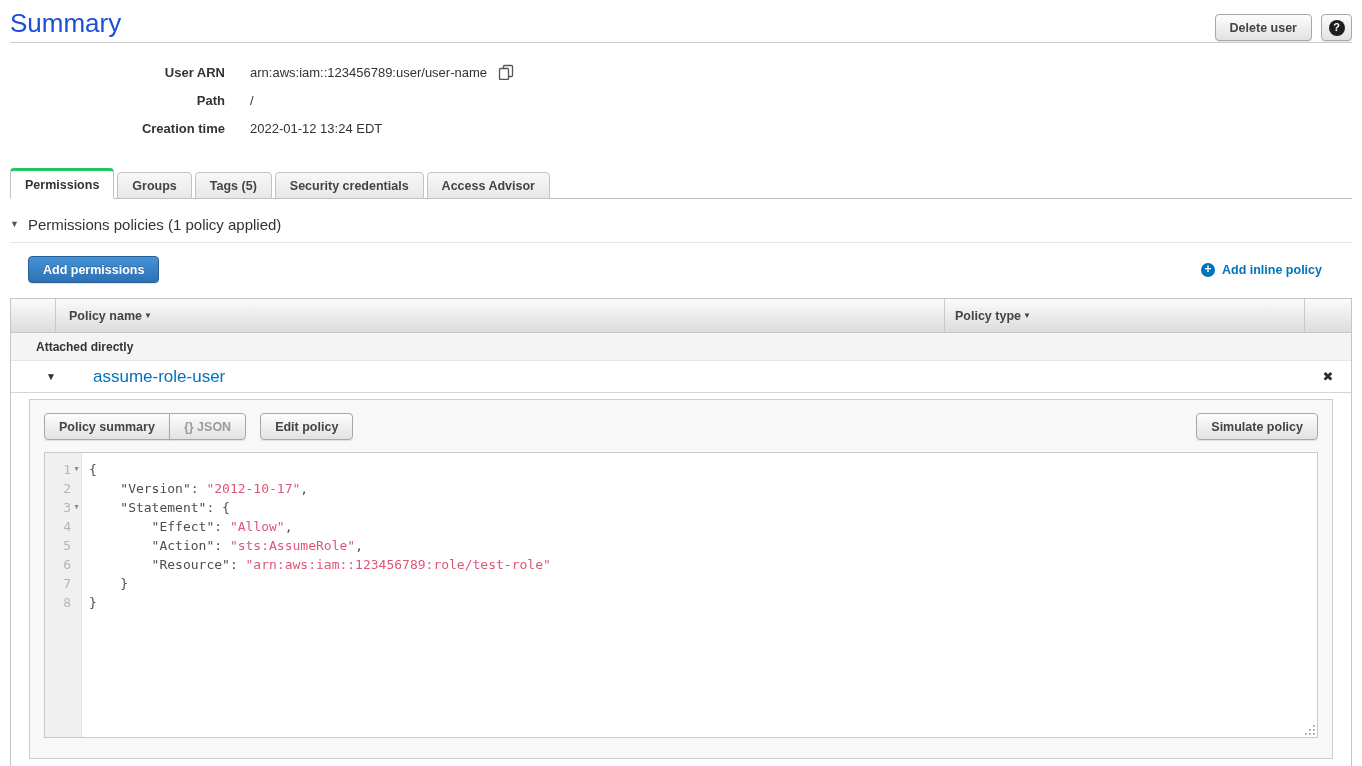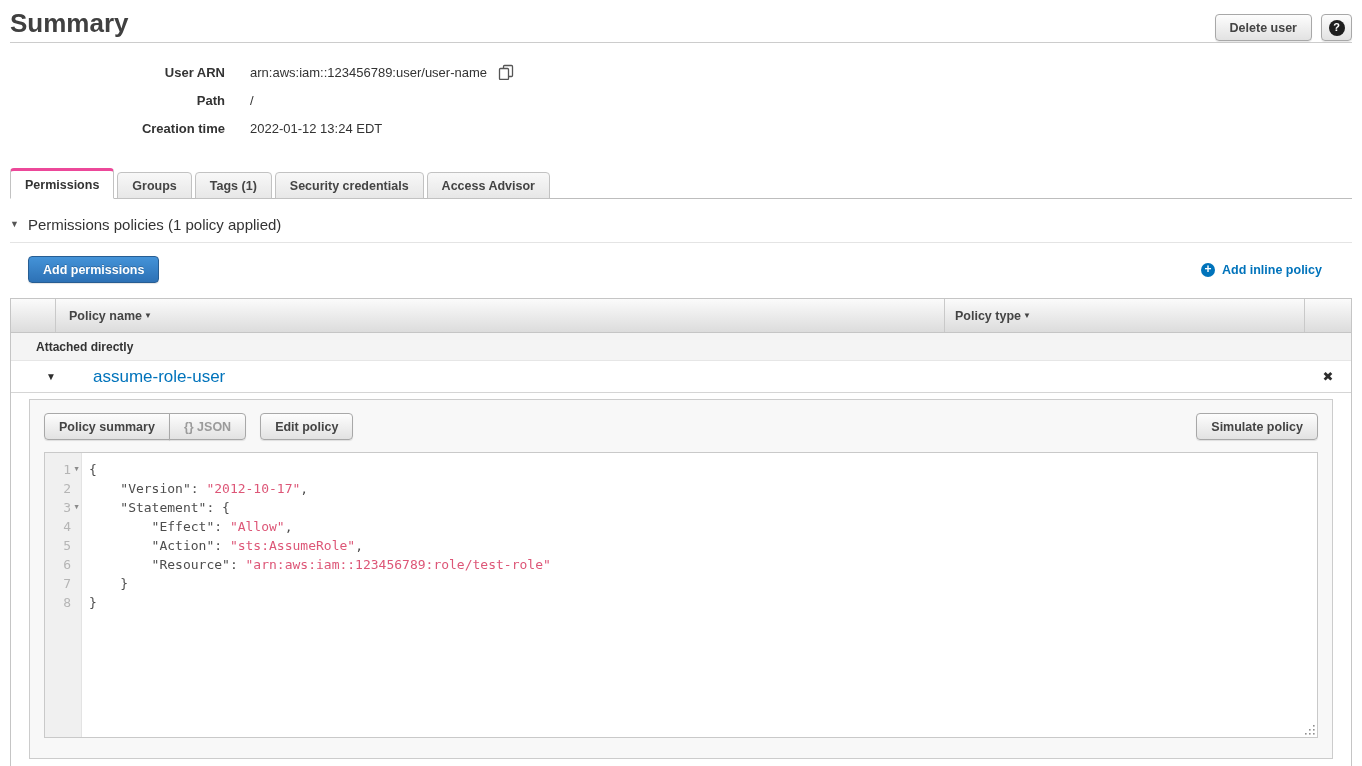--- a/index.html
+++ b/index.html
@@ -7,21 +7,21 @@
   body {
     width: 1362px; height: 766px; overflow: hidden;
     background: #fff; color: #333;
     font-family: "Liberation Sans", sans-serif;
     font-size: 13px;
   }
   .page { padding: 0 10px; }
 
   
   .page-header { display: flex; align-items: flex-start; padding-top: 8px; height: 42px; }
-  .page-title { font-size: 26px; font-weight: 700; color: #404040; margin: 0; }
+  .page-title { font-size: 26px; font-weight: 400; color: #1d4ed8; margin: 0; }
   .header-actions { margin-left: auto; display: flex; gap: 9px; align-items: center; margin-top: 6px; }
 
   .btn {
     display: inline-flex; align-items: center; justify-content: center;
     height: 27px; padding: 0 14px;
     font-size: 12.5px; font-weight: bold; color: #444;
     background: linear-gradient(#fdfdfd, #e2e2e2);
     border: 1px solid #a8a8a8; border-radius: 4px;
     box-shadow: 0 1px 1px rgba(0,0,0,.10);
     cursor: pointer; white-space: nowrap;
@@ -52,21 +52,21 @@
   .tab {
     height: 27px; display: flex; align-items: center;
     padding: 0 14px; margin-right: 3px; margin-bottom: -1px;
     font-size: 12.5px; font-weight: bold; color: #444;
     background: linear-gradient(#f8f8f8, #e7e7e7);
     border: 1px solid #c2c2c2; border-radius: 4px 4px 0 0;
     cursor: pointer; white-space: nowrap;
   }
   .tab.active {
     height: 31px; background: #fff;
-    border-top: 3px solid #ec4899; border-bottom: 1px solid #fff;
+    border-top: 3px solid #22c55e; border-bottom: 1px solid #fff;
     color: #333;
   }
 
   
   .section-title { margin-top: 17px; display: flex; align-items: center; gap: 9px; font-size: 15px; color: #333; cursor: pointer; }
   .caret-down { font-size: 9px; color: #555; line-height: 1; }
   .section-rule { border: none; border-top: 1px solid #e4e4e4; margin: 9px 0 0; }
 
   .actions-row { display: flex; align-items: center; margin: 13px 0 15px; padding: 0 30px 0 18px; gap: 20px; }
   .inline-policy-link { margin-left: auto; display: flex; align-items: center; gap: 7px; color: #0073bb; font-weight: bold; font-size: 12.5px; text-decoration: none; cursor: pointer; }
@@ -157,21 +157,21 @@
     </div>
     <div class="detail-row">
       <div class="detail-label">Creation time</div>
       <div class="detail-value">2022-01-12 13:24 EDT</div>
     </div>
   </div>
 
   <div class="tabs">
     <div class="tab active">Permissions</div>
     <div class="tab">Groups</div>
-    <div class="tab">Tags (1)</div>
+    <div class="tab">Tags (5)</div>
     <div class="tab">Security credentials</div>
     <div class="tab">Access Advisor</div>
   </div>
 
   <div class="section-title">
     <span class="caret-down">▼</span>
     <span>Permissions policies (1 policy applied)</span>
   </div>
   <hr class="section-rule">
 

